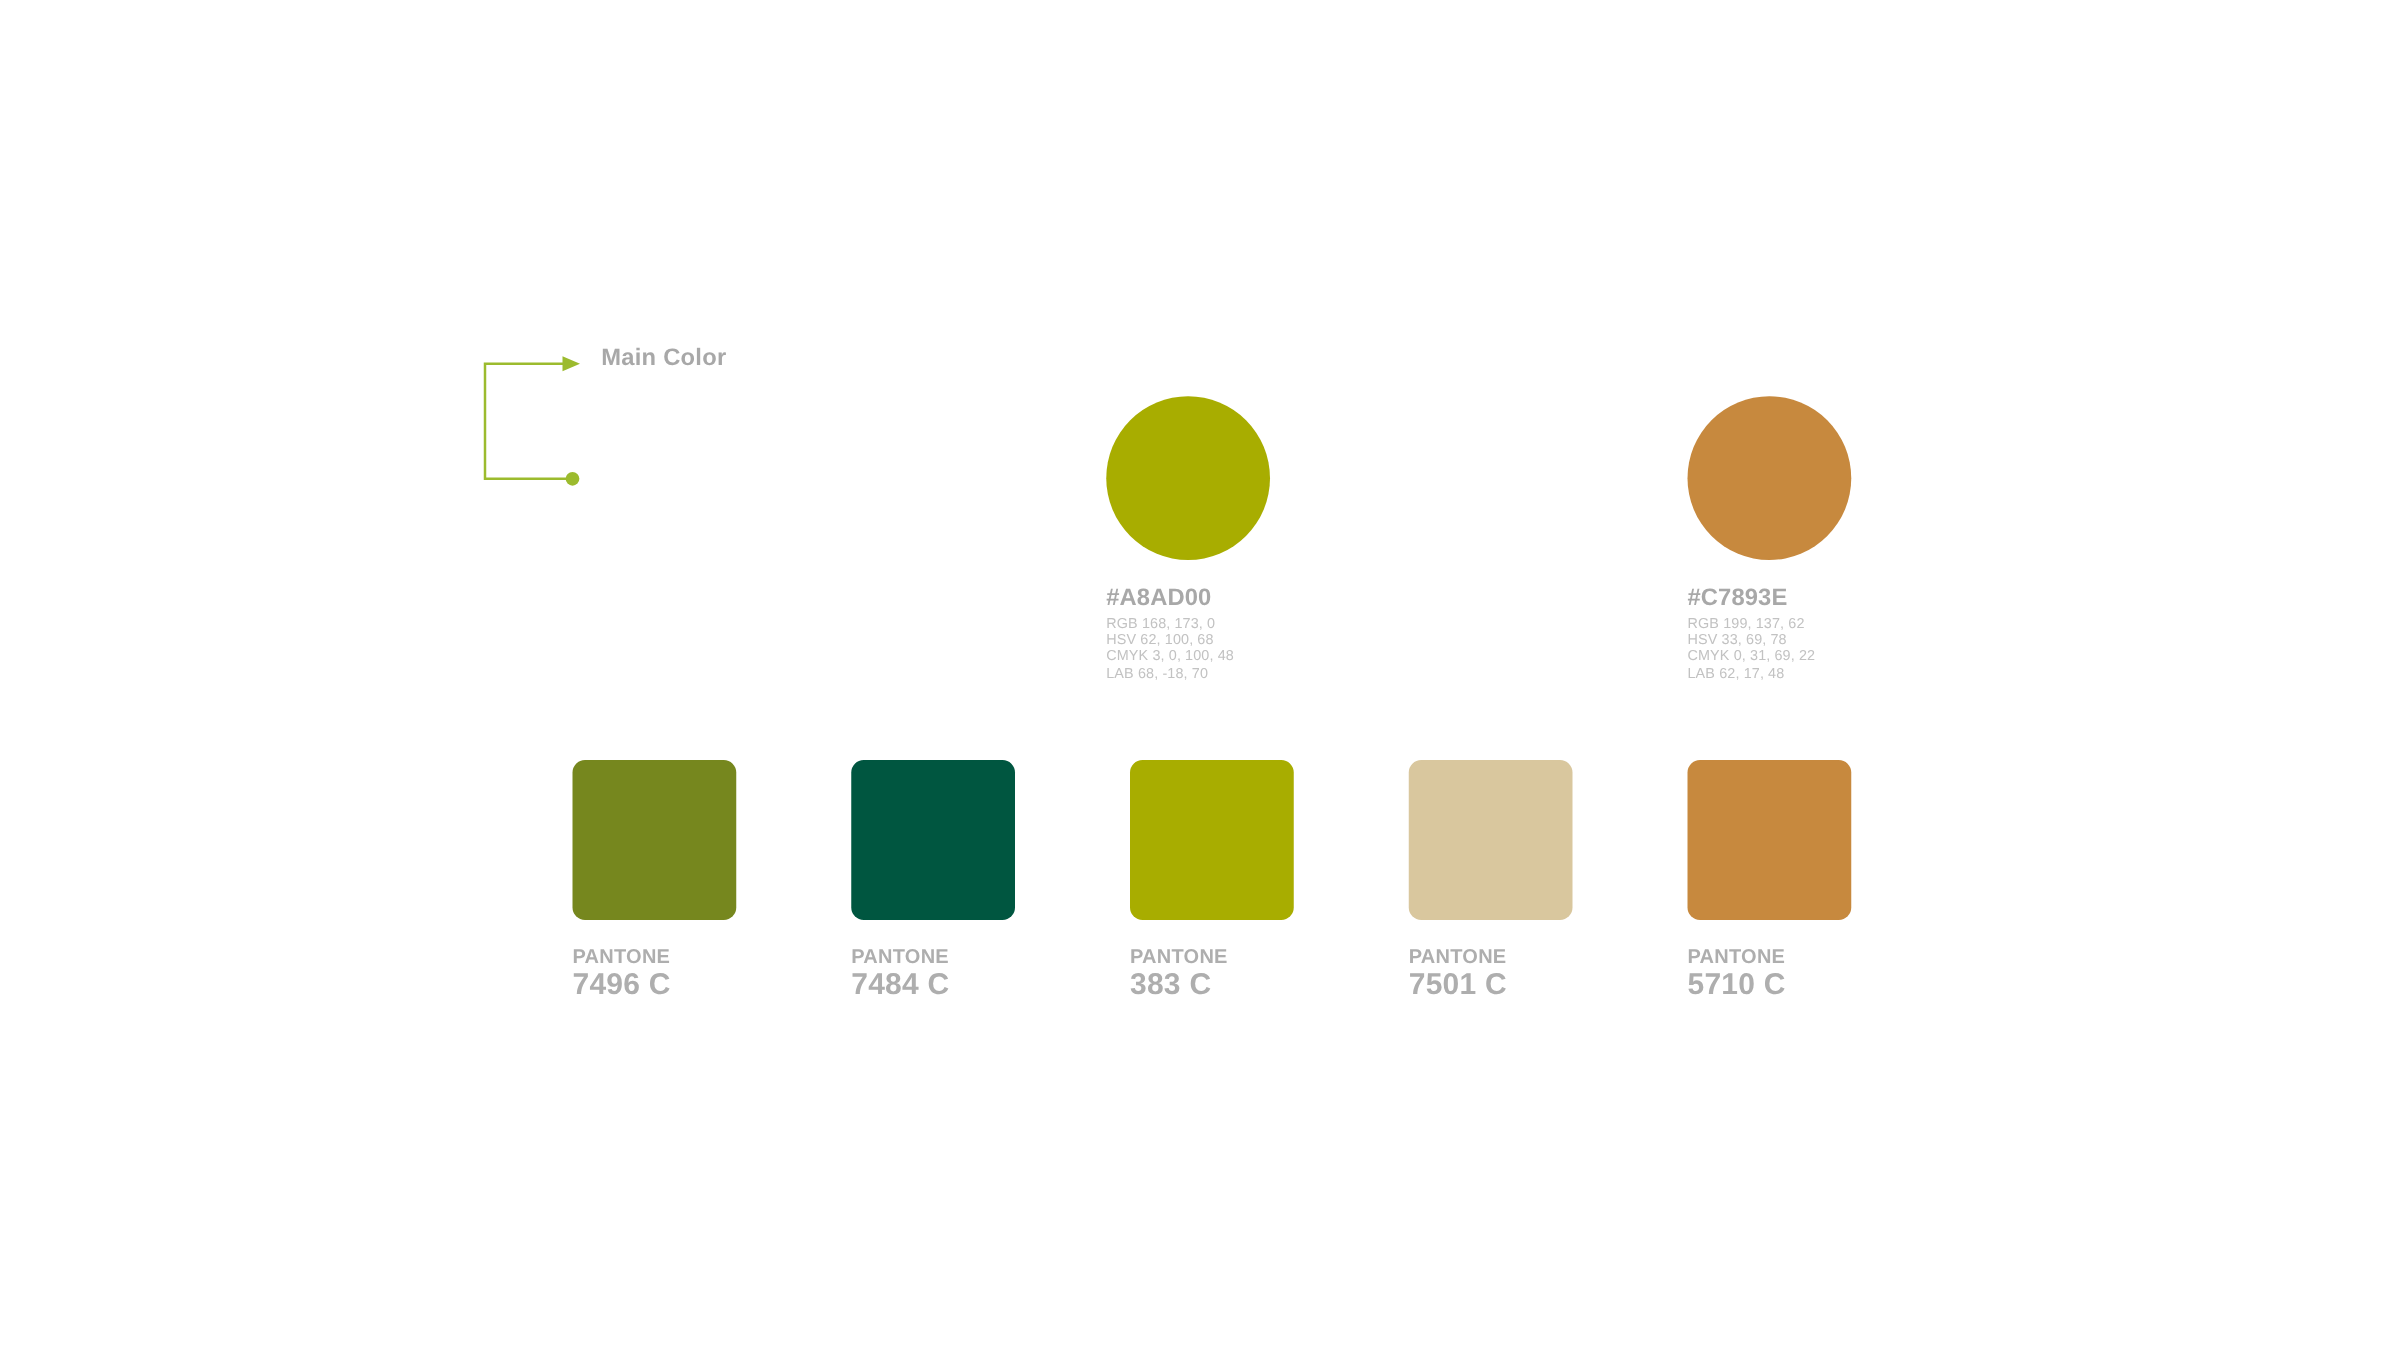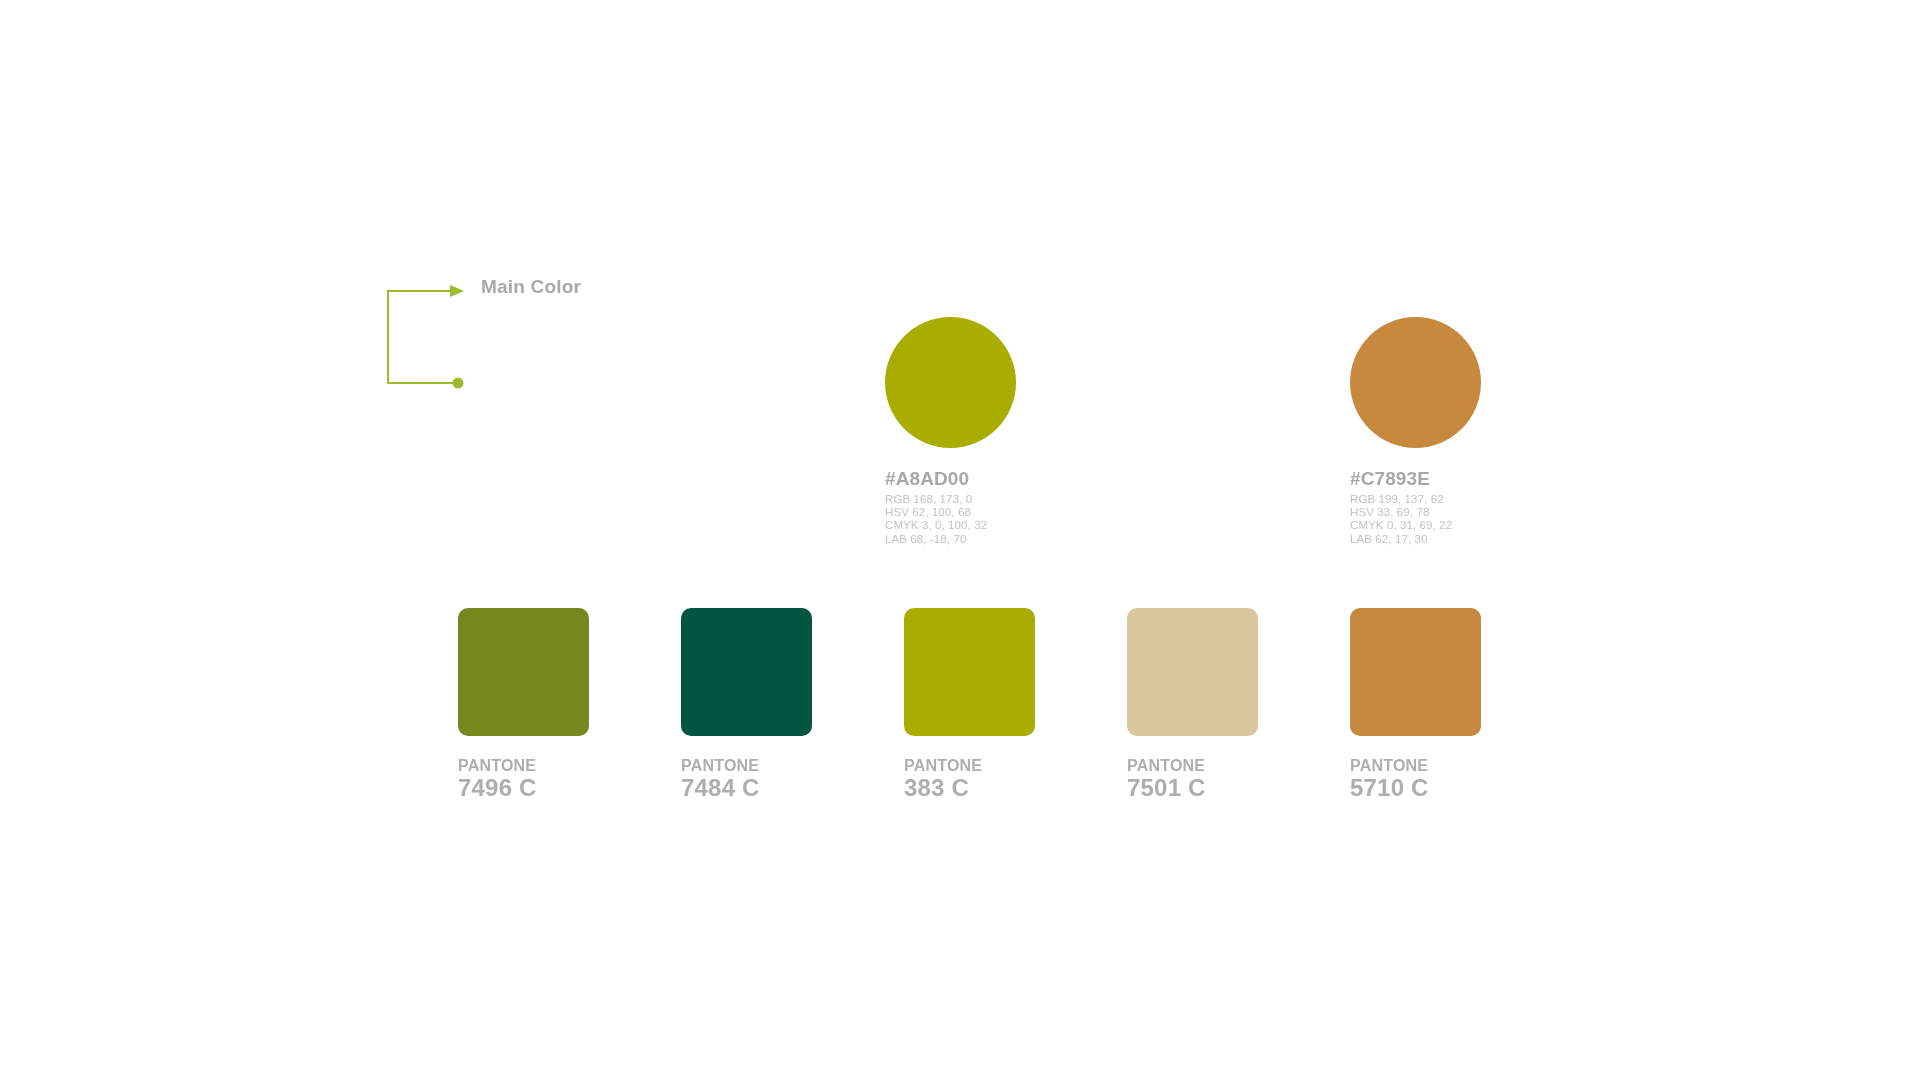--- a/index.html
+++ b/index.html
@@ -140,34 +140,34 @@
   <div id="circles-row">
 
 
 
     <div class="swatch-col" style="left:427px;">
       <div class="circle-chip" style="background-color: rgb(168, 173, 0);"></div>
       <div class="chip-hex">#A8AD00</div>
       <div class="chip-detail-list">
         <div class="chip-detail">RGB 168, 173, 0</div>
         <div class="chip-detail">HSV 62, 100, 68</div>
-        <div class="chip-detail">CMYK 3, 0, 100, 32</div>
+        <div class="chip-detail">CMYK 3, 0, 100, 48</div>
         <div class="chip-detail">LAB 68, -18, 70</div>
       </div>
     </div>
 
 
     <div class="swatch-col" style="left:892px;">
       <div class="circle-chip" style="background-color: rgb(199, 137, 62);"></div>
       <div class="chip-hex">#C7893E</div>
       <div class="chip-detail-list">
         <div class="chip-detail">RGB 199, 137, 62</div>
         <div class="chip-detail">HSV 33, 69, 78</div>
         <div class="chip-detail">CMYK 0, 31, 69, 22</div>
-        <div class="chip-detail">LAB 62, 17, 30</div>
+        <div class="chip-detail">LAB 62, 17, 48</div>
       </div>
     </div>
 
   </div>
 
   <div id="squares-row">
 
     <div class="pantone-col" style="left:0px;">
       <div class="square-chip" style="background-color: rgb(118, 135, 30);"></div>
       <div class="pantone-label">PANTONE</div>

